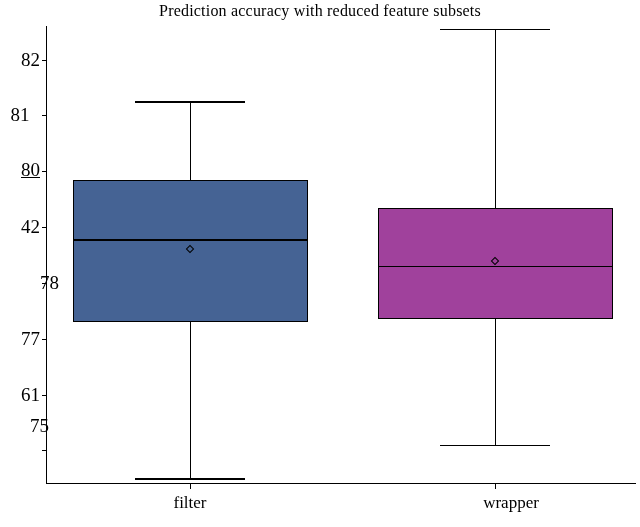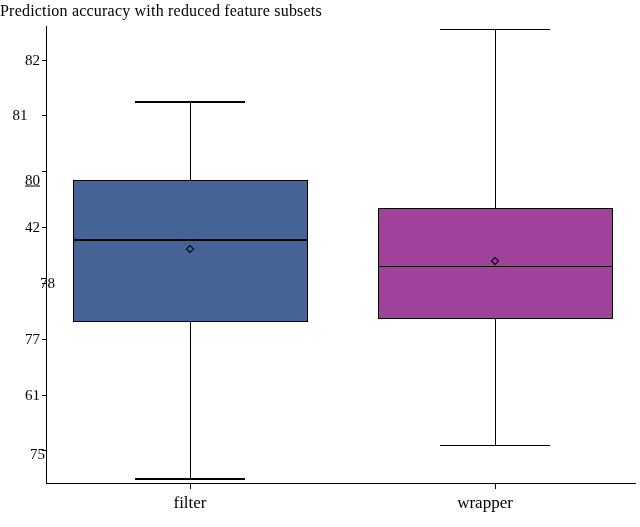--- a/index.html
+++ b/index.html
@@ -10,38 +10,39 @@
     font-family: "Times New Roman", Times, serif;
     background: #fff;
     color: #000;
     position: relative;
   }
   .title {
     position: absolute;
     top: 2px;
     left: 0;
     width: 640px;
+    text-align: center;
     font-size: 16px;
     letter-spacing: 0.2px;
   }
   .plot-area {
     position: absolute;
     left: 46px;
     top: 26px;
     width: 590px;
     height: 458px;
     border-bottom: 1px solid #000;
     border-left: 1px solid #000;
   }
   .y-tick-label {
     position: absolute;
     right: 600px; 
     width: 40px;
     text-align: right;
-    font-size: 15px;
+    font-size: 19px;
     transform: translateY(-50%);
   }
   .y-tick-mark {
     position: absolute;
     left: 42px;
     width: 4px;
     height: 1px;
     background: #000;
   }
   .x-tick-mark {
@@ -89,42 +90,42 @@
     background: transparent;
   }
 </style>
 </head>
 <body>
 
 <div class="title">Prediction accuracy with reduced feature subsets</div>
 
 <div class="plot-area"></div>
 
-<div class="y-tick-label" style="top: 454px; padding-left: 30px;">75</div>
+<div class="y-tick-label" style="top: 426px; padding-left: 30px;">75</div>
 <div class="y-tick-label" style="top: 394.634px;">61</div>
 <div class="y-tick-label" style="top: 338.78px;">77</div>
 <div class="y-tick-label" style="top: 282.927px; padding-left: 40px;">78</div>
 <div class="y-tick-label" style="top: 227.073px;">42</div>
-<div class="y-tick-label" style="top: 180px; text-decoration: underline;">80</div>
+<div class="y-tick-label" style="top: 170px; text-decoration: underline;">80</div>
 <div class="y-tick-label" style="top: 115.366px; text-align: center;">81</div>
 <div class="y-tick-label" style="top: 59.5122px;">82</div>
 
 <div class="y-tick-mark" style="top: 450.488px;"></div>
 <div class="y-tick-mark" style="top: 394.634px;"></div>
 <div class="y-tick-mark" style="top: 338.78px;"></div>
 <div class="y-tick-mark" style="top: 282.927px;"></div>
 <div class="y-tick-mark" style="top: 227.073px;"></div>
 <div class="y-tick-mark" style="top: 171.22px;"></div>
 <div class="y-tick-mark" style="top: 115.366px;"></div>
 <div class="y-tick-mark" style="top: 59.5122px;"></div>
 
 <div class="x-tick-mark" style="left: 190px;"></div>
 <div class="x-tick-mark" style="left: 495px;"></div>
 <div class="x-tick-label" style="left: 190px;">filter</div>
-<div class="x-tick-label" style="left: 485px;">wrapper</div>
+<div class="x-tick-label" style="left: 511px;">wrapper</div>
 
 <div class="box filter" style="left: 72.5px; width: 235px; top: 179.598px; height: 142.427px;"></div>
 <div class="median-line" style="left: 72.5px; width: 235px; top: 239.361px;"></div>
 <div class="whisker-line" style="left: 190px; top: 101.402px; height: 78.1951px;"></div>
 <div class="whisker-cap" style="left: 135px; width: 110px; top: 101.402px;"></div>
 <div class="whisker-line" style="left: 190px; top: 322.024px; height: 156.39px;"></div>
 <div class="whisker-cap" style="left: 135px; width: 110px; top: 478.415px;"></div>
 <div class="mean-dot" style="left: 190px; top: 249.415px;"></div>
 
 <div class="box wrapper" style="left: 377.5px; width: 235px; top: 207.524px; height: 111.707px;"></div>

